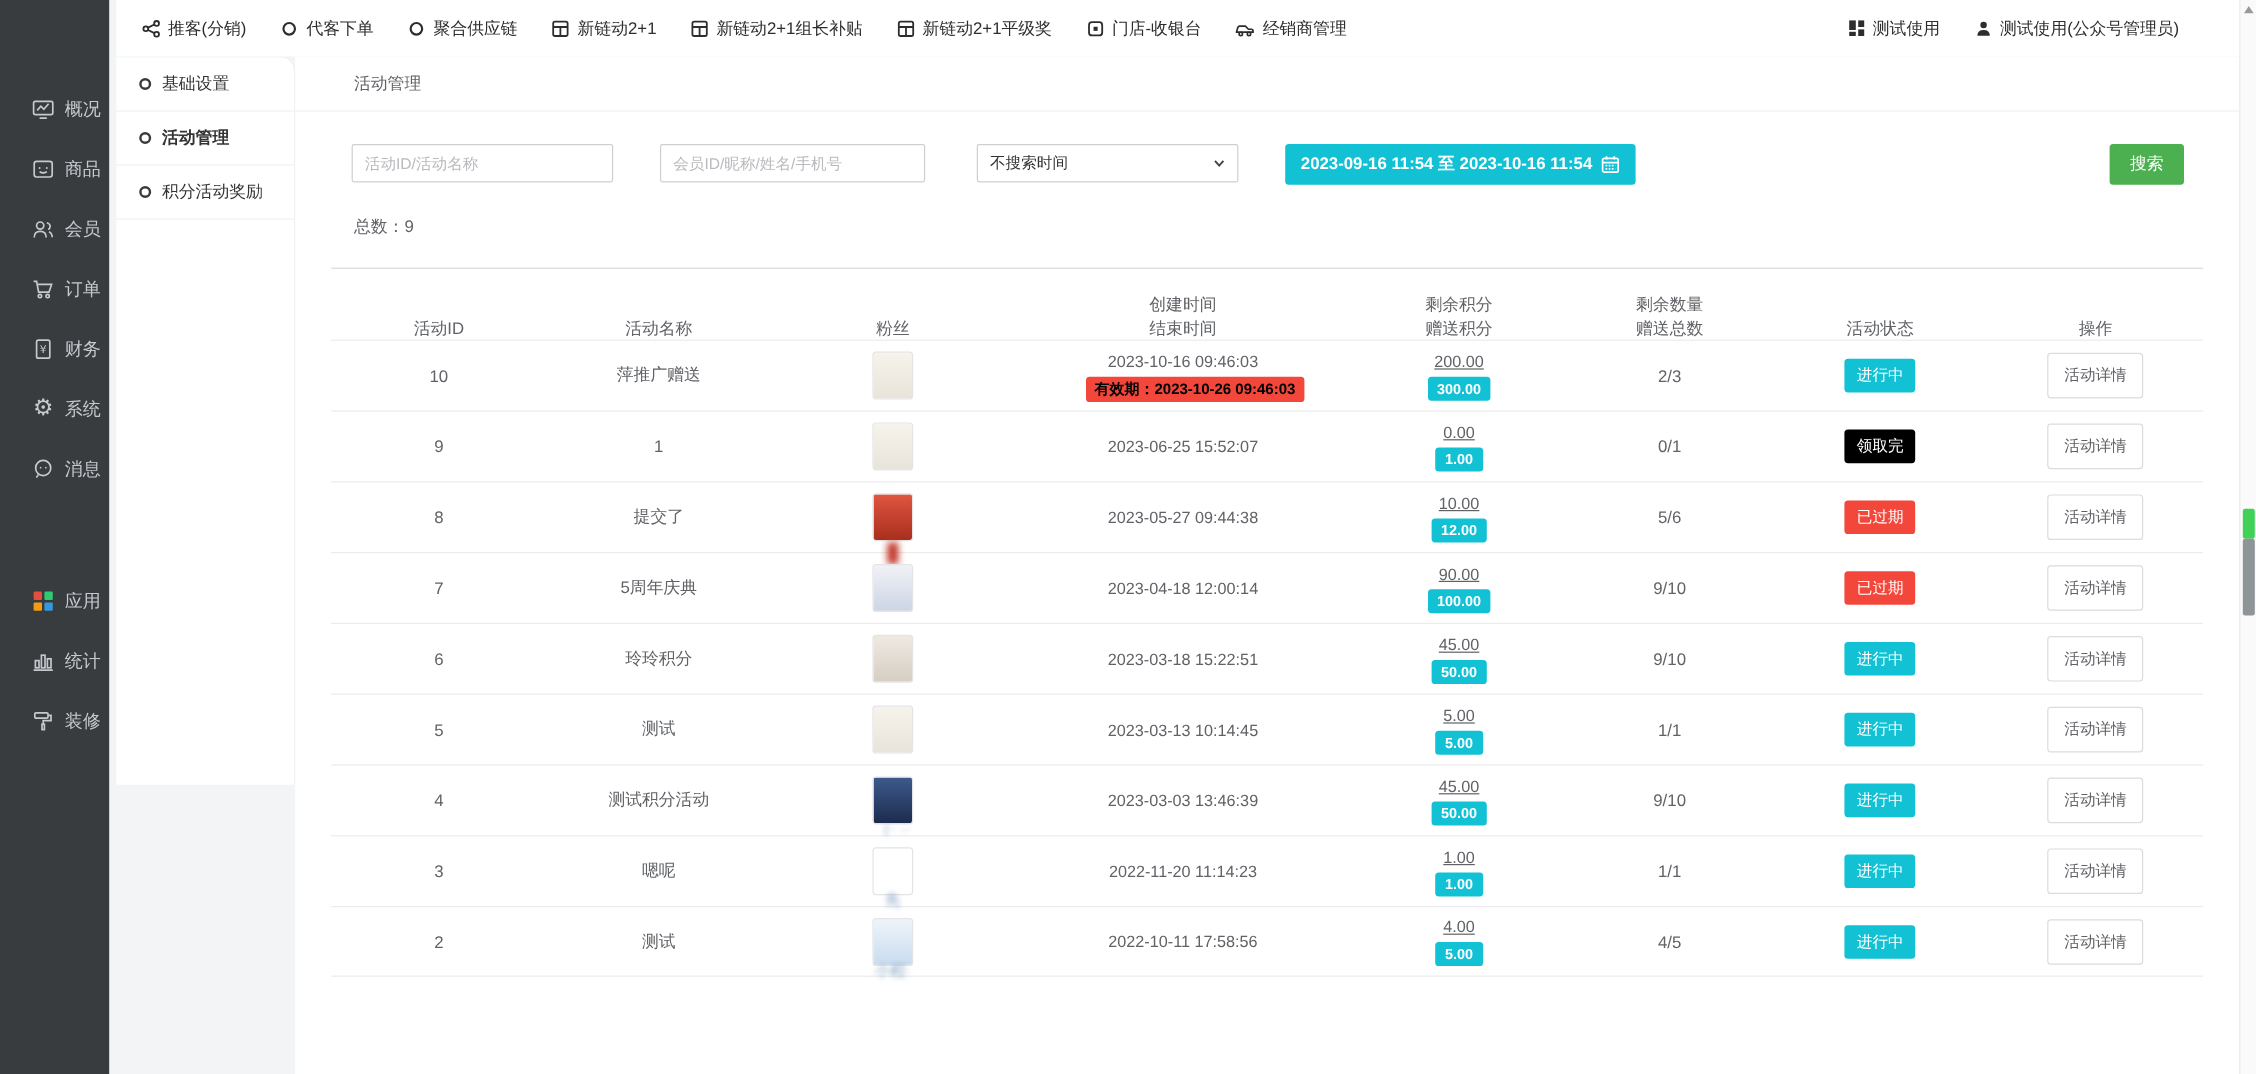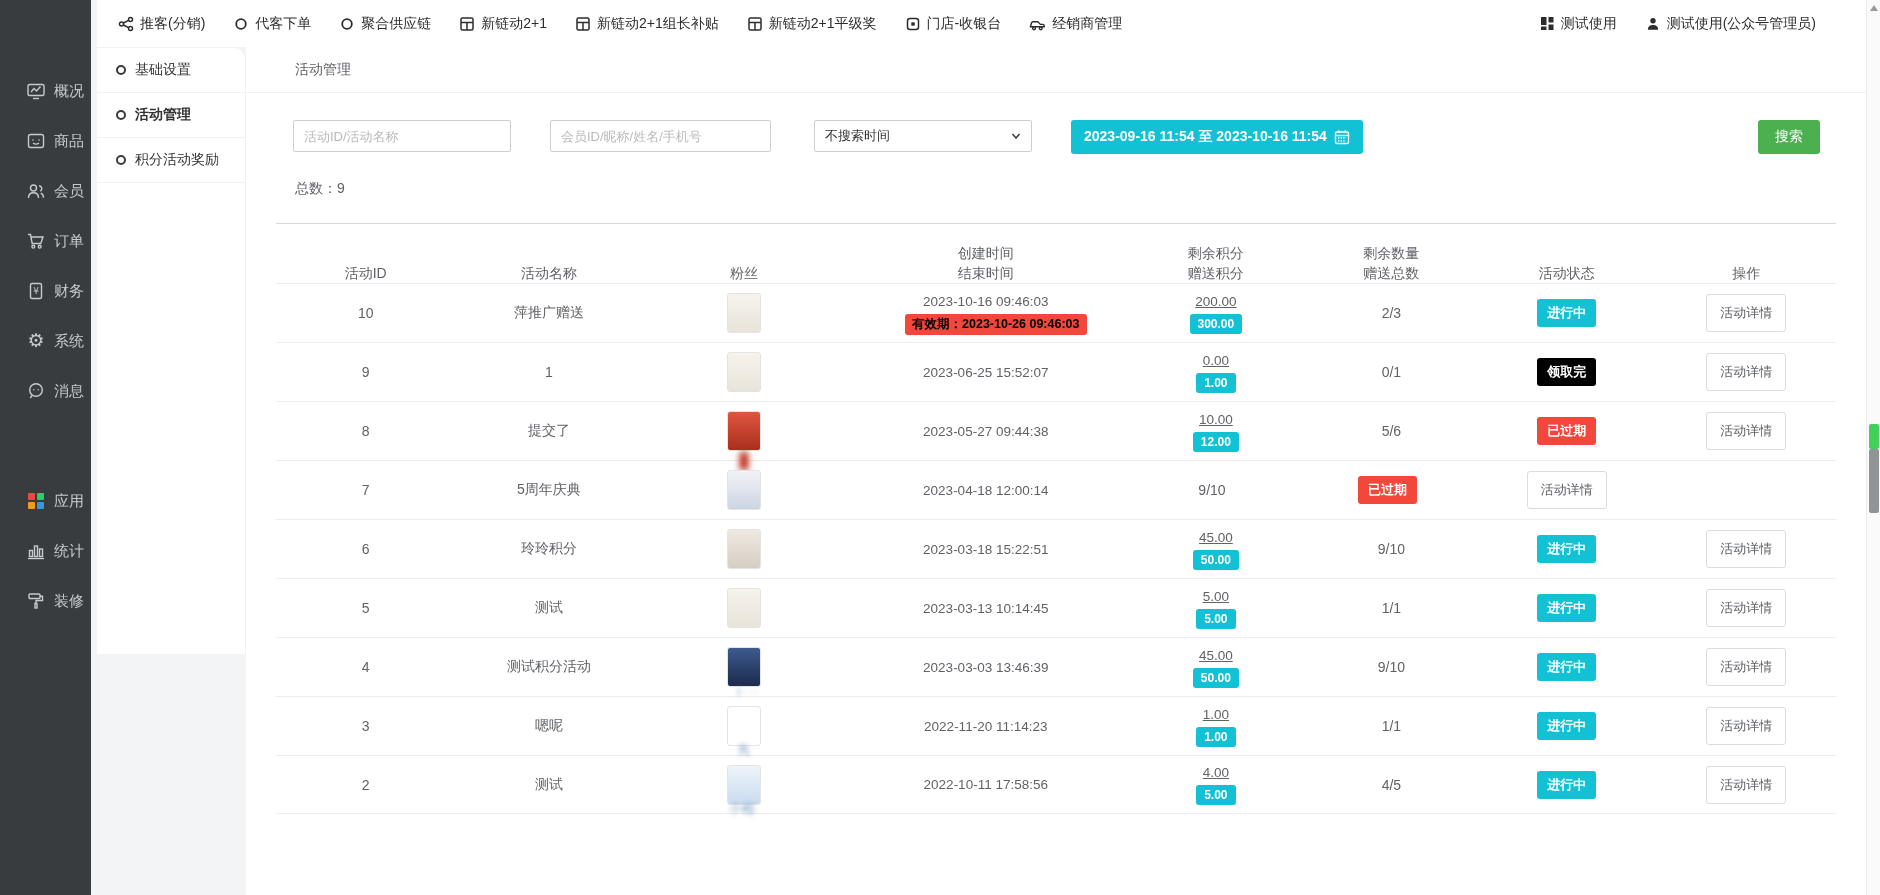--- a/index.html
+++ b/index.html
@@ -55,21 +55,21 @@
   .avatar { width:34px; height:40px; border-radius:3px; border:1px solid #e4e4e4; position:relative; }
   .avatar.drip::after { content:""; position:absolute; left:50%; transform:translateX(-50%); top:40px; width:9px; height:18px; background:#c03224; filter:blur(3px); }
   .fan-caption { position:absolute; left:-40px; right:-40px; top:44px; font-size:13px; color:#7d9cc0; filter:blur(2px); text-align:center; z-index:2; }
 
   .time-cell { line-height:19px; font-size:13.5px; }
   .expire { display:inline-block; margin-top:3px; background:#f4473c; color:#000000; font-size:12.5px; font-weight:700; padding:3px 7px; border-radius:3px; line-height:15px;margin-left:20px; }
 
   .pv { font-size:13.5px; line-height:18px;text-decoration:underline; }
   .pb { display:inline-block; margin-top:3px; background:#12c1d4; color:#fff; font-size:12px; font-weight:700; padding:3px 8px; border-radius:3px; line-height:14px; }
 
-  .status { display:inline-block; color:#fff; font-size:13px; padding:5px 10px; border-radius:3px;font-weight:bold; }
+  .status { display:inline-block; color:#fff; font-size:13px; padding:5px 10px; border-radius:3px; }
   .status[data-status="running"] { background:#12c1d4; }
   .status[data-status="done"]    { background:#000000; }
   .status[data-status="expired"] { background:#f4473c; }
 
   .detail-btn { background:#fff; border:1px solid #dcdcdc; border-radius:3px; color:#606266; font-size:13px; padding:9px 13px; cursor:pointer; font-family:inherit; }
 
   
   .scrollbar { position:absolute; right:0; top:0; width:14px; height:895px; background:#fafafa; border-left:1px solid #ebebeb; z-index:40; }
   .sb-up { position:absolute; top:5px; left:3px; width:0; height:0; border-left:4px solid transparent; border-right:4px solid transparent; border-bottom:6px solid #9a9a9a; }
   .sb-thumb-green { position:absolute; top:424px; left:2px; width:10px; height:25px; background:#42d158; border-radius:2px; }
@@ -371,20 +371,21 @@
 
     <div class="tr">
       <div class="td c1">7</div>
       <div class="td c2">5周年庆典</div>
       <div class="td c3 fans">
           <div class="avatar" style="background: linear-gradient(rgb(241, 242, 246), rgb(204, 213, 228));"></div>
         </div>
       <div class="td c4 time-cell">
           <div>2023-04-18 12:00:14</div>
         </div>
+      <div class="td c5"><div class="pv">90.00</div><div class="pb">100.00</div></div>
       <div class="td c6">9/10</div>
       <div class="td c7"><span class="status" data-status="expired">已过期</span></div>
       <div class="td c8"><button class="detail-btn">活动详情</button></div>
     </div>
 
     <div class="tr">
       <div class="td c1">6</div>
       <div class="td c2">玲玲积分</div>
       <div class="td c3 fans">
           <div class="avatar" style="background: linear-gradient(rgb(239, 233, 226), rgb(214, 206, 195));"></div>

